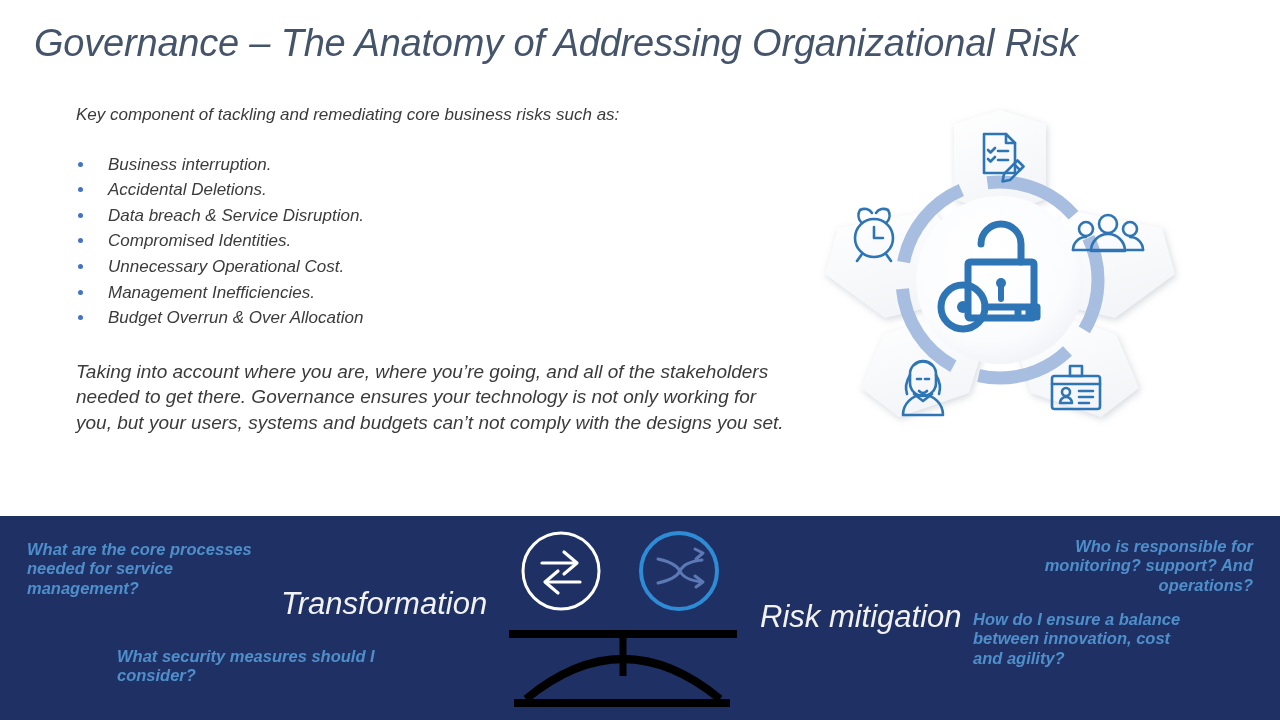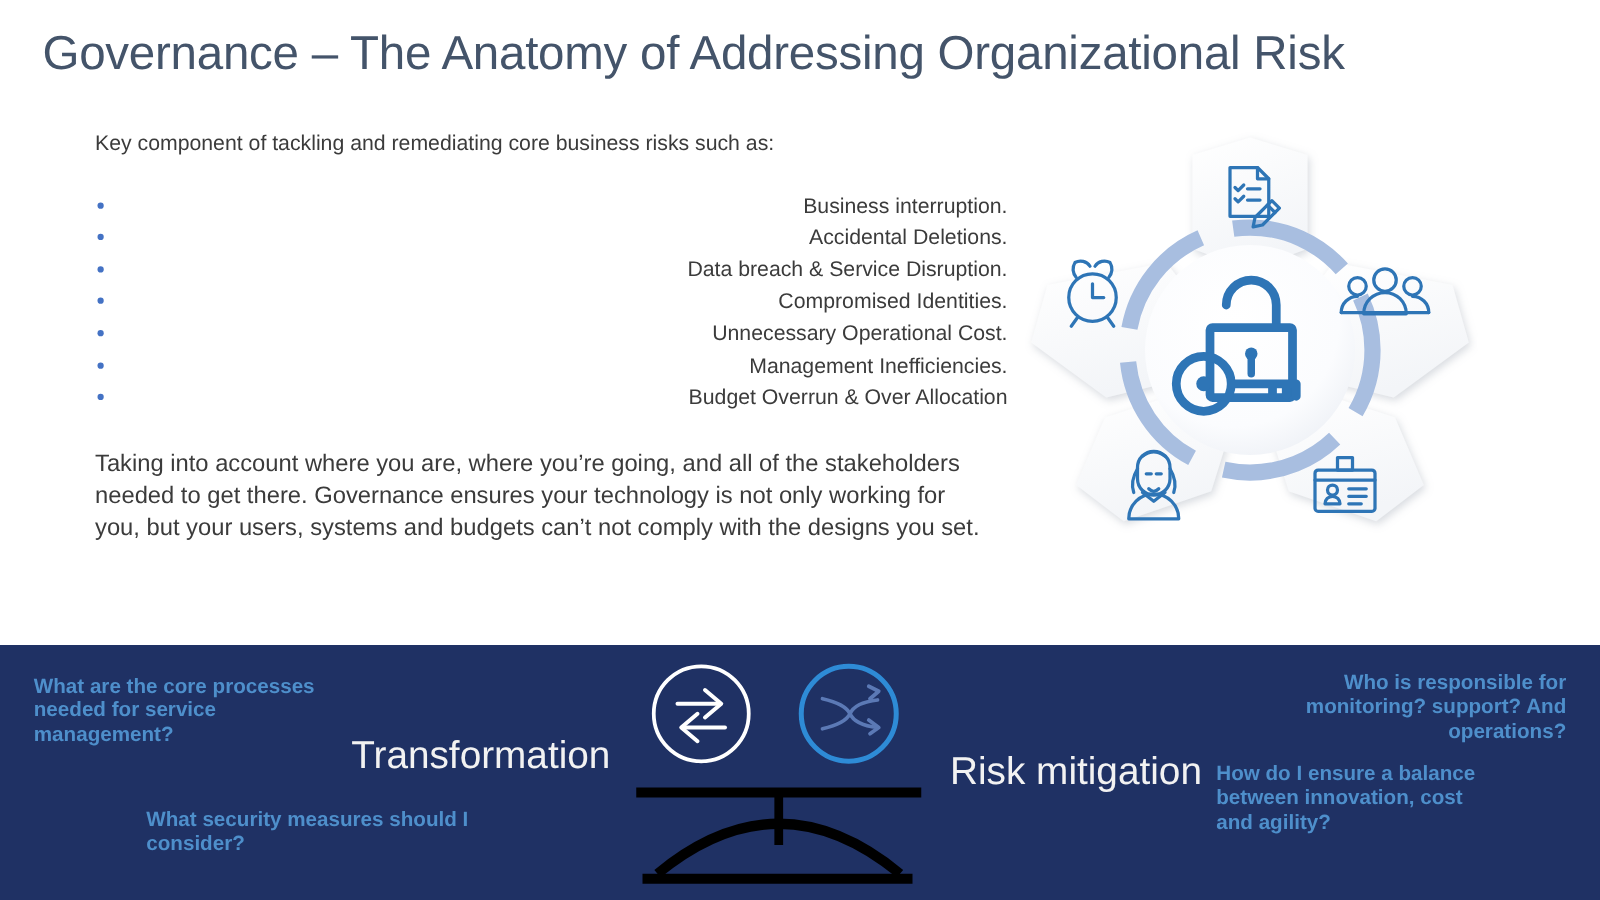--- a/index.html
+++ b/index.html
@@ -16,20 +16,21 @@
     position: relative;
   }
 
   
   .slide {
     position: absolute;
     left: 0; top: 0;
     width: 1032px;
     height: 720px;
     background: #ffffff;
+    font-style: italic;
   }
 
   
   .slide-title {
     position: absolute;
     left: 34px;
     top: 20px;
     width: 1120px;
     font-size: 38px;
     font-weight: 400;
@@ -56,21 +57,20 @@
     list-style: none;
     margin: 0 0 28px 0;
     padding: 0;
   }
   .risk-item {
     position: relative;
     font-size: 17px;
     color: #3b3b3b;
     line-height: 25.6px;
     padding-left: 32px;
-    text-align: right;
   }
   .risk-item .bullet-dot {
     position: absolute;
     left: 2px;
     top: 10px;
     width: 5px;
     height: 5px;
     border-radius: 50%;
     background: #4472C4;
   }

